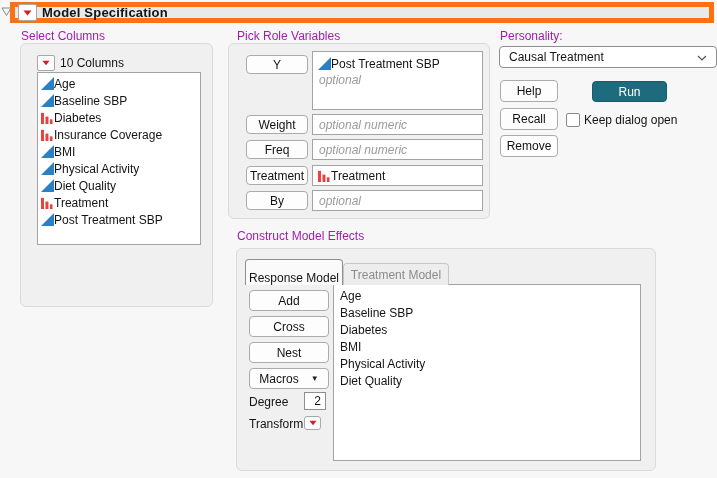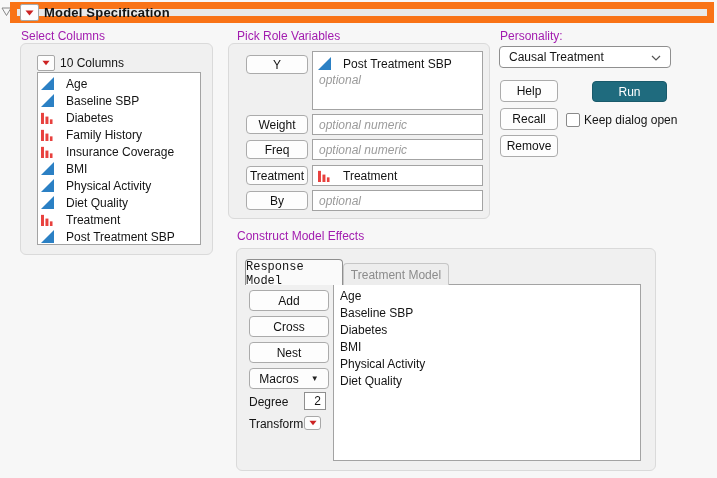--- a/index.html
+++ b/index.html
@@ -4,42 +4,42 @@
 <style>
   html,body{margin:0;padding:0;}
   body{
     width:717px;height:478px;position:relative;overflow:hidden;
     background:#f7f7f7;color:#141414;
     font-family:"Liberation Sans","DejaVu Sans",sans-serif;font-size:12px;
   }
   .abs{position:absolute;box-sizing:border-box;}
   
   .header-bar{left:10px;top:2px;width:704px;height:21px;background:#e9e9e9;
-    border:7px solid #f97316;display:flex;align-items:center;gap:5px;padding-left:3px;}
+    border:5px solid #f97316;display:flex;align-items:center;gap:5px;padding-left:3px;}
   .title{font-weight:bold;font-size:13px;letter-spacing:.2px;}
   .menu-btn{width:17px;height:15px;background:#fdfdfd;border:1px solid #a8a8a8;border-radius:2px;
     display:inline-flex;align-items:center;justify-content:center;flex:0 0 auto;}
   .menu-btn.small{width:16px;height:14px;}
   .section-label{font-size:12px;color:#a21caf;}
   
   .panel{background:#f0f0f0;border:1px solid #dadada;border-radius:6px;}
   
   .wbox{background:#ffffff;border:1px solid #a3a3a3;}
   
   .btn{background:#fdfdfd;border:1px solid #ababab;border-radius:4px;
     display:flex;align-items:center;justify-content:center;font-size:12px;color:#111;}
   .btn-run{background:#1f6b7e;border:1px solid #195a6b;border-radius:4px;color:#ffffff;
     display:flex;align-items:center;justify-content:center;font-size:12px;}
   
-  .lrow{height:17px;display:flex;align-items:center;gap:12px;padding-left:3px;white-space:nowrap;}
+  .lrow{height:17px;display:flex;align-items:center;gap:0;padding-left:3px;white-space:nowrap;}
   .icon{display:inline-flex;flex:0 0 auto;}
   .ph{color:#9b9b9b;font-style:italic;}
   
   .tab-active{background:#fafafa;border:1px solid #8f8f8f;border-bottom:none;
-    border-radius:4px 4px 0 0;display:flex;align-items:flex-start;justify-content:center;z-index:2;font-family:Liberation Mono, monospace;}
+    border-radius:4px 4px 0 0;display:flex;align-items:flex-end;justify-content:center;z-index:2;}
   .tab-inactive{background:#ededed;border:1px solid #c6c6c6;border-bottom:none;
     border-radius:4px 4px 0 0;display:flex;align-items:center;justify-content:center;color:#8c8c8c;z-index:1;}
   .checkbox{width:12px;height:12px;background:#fff;border:1px solid #8a8a8a;border-radius:2px;}
   .chev{display:inline-flex;}
   .dd-text{padding-left:9px;display:flex;align-items:center;height:100%;}
 </style>
 </head>
 <body>
 
 <span class="abs" style="left:1px;top:6px;">
@@ -50,21 +50,21 @@
 <div class="abs header-bar">
   <span class="menu-btn">
     <svg width="9" height="6" viewBox="0 0 9 6">
         <polygon points="0.5,0.5 8.5,0.5 4.5,5.5" fill="#cc2222"></polygon>
       </svg>
   </span>
   <span class="title">Model Specification</span>
 </div>
 
 <div class="abs section-label" style="left:21px;top:29px;">Select Columns</div>
-<div class="abs panel" style="left:20px;top:43px;width:193px;height:212px;">
+<div class="abs panel" style="left:20px;top:43px;width:193px;height:264px;">
   <div class="abs" style="left:16px;top:11px;display:flex;align-items:center;gap:5px;">
     <span class="menu-btn small">
       <svg width="8" height="6" viewBox="0 0 9 6">
           <polygon points="0.5,0.5 8.5,0.5 4.5,5.5" fill="#cc2222"></polygon>
         </svg>
     </span>
     <span>10 Columns</span>
   </div>
   <div class="abs wbox" style="left:16px;top:28px;width:164px;height:173px;padding-top:2px;">
     <div class="lrow">
@@ -94,30 +94,20 @@
       <span>Diabetes</span>
       </div>
     <div class="lrow">
       <span class="icon">
           <svg width="13" height="13" viewBox="0 0 14 14">
             <rect x="0" y="2" width="3.2" height="12" fill="#e8413e"></rect>
             <rect x="4.8" y="6" width="3.2" height="8" fill="#e8413e"></rect>
             <rect x="9.6" y="9" width="2.8" height="5" fill="#e8413e"></rect>
           </svg>
         </span>
-      <span>Family History</span>
-      </div>
-    <div class="lrow">
-      <span class="icon">
-          <svg width="13" height="13" viewBox="0 0 14 14">
-            <rect x="0" y="2" width="3.2" height="12" fill="#e8413e"></rect>
-            <rect x="4.8" y="6" width="3.2" height="8" fill="#e8413e"></rect>
-            <rect x="9.6" y="9" width="2.8" height="5" fill="#e8413e"></rect>
-          </svg>
-        </span>
       <span>Insurance Coverage</span>
       </div>
     <div class="lrow">
       <span class="icon">
           <svg width="13" height="13" viewBox="0 0 14 14">
             <polygon points="0,14 14,14 14,0" fill="#2b80c4"></polygon>
           </svg>
         </span>
       <span>BMI</span>
       </div>
@@ -198,21 +188,21 @@
     </span>
   </div>
 
   <div class="abs btn" style="left:17px;top:147px;width:62px;height:19px;">By</div>
   <div class="abs wbox" style="left:83px;top:146px;width:171px;height:21px;display:flex;align-items:center;">
     <span class="ph" style="padding-left:6px;">optional</span>
   </div>
 </div>
 
 <div class="abs section-label" style="left:500px;top:29px;">Personality:</div>
-<div class="abs wbox" style="left:499px;top:46px;width:172px;height:22px;border-radius:4px;border-color:#8f8f8f;">
+<div class="abs wbox" style="left:499px;top:46px;width:218px;height:22px;border-radius:4px;border-color:#8f8f8f;">
   <span class="dd-text">Causal Treatment</span>
   <span class="abs chev" style="right:9px;top:8px;">
     <svg width="10" height="7" viewBox="0 0 10 7">
         <polyline points="1,1 5,5 9,1" fill="none" stroke="#555" stroke-width="1.2"></polyline>
       </svg>
   </span>
 </div>
 <div class="abs btn" style="left:500px;top:80px;width:58px;height:22px;">Help</div>
 <div class="abs btn-run" style="left:592px;top:81px;width:75px;height:21px;">Run</div>
 <div class="abs btn" style="left:500px;top:108px;width:58px;height:22px;text-align:right;">Recall</div>

